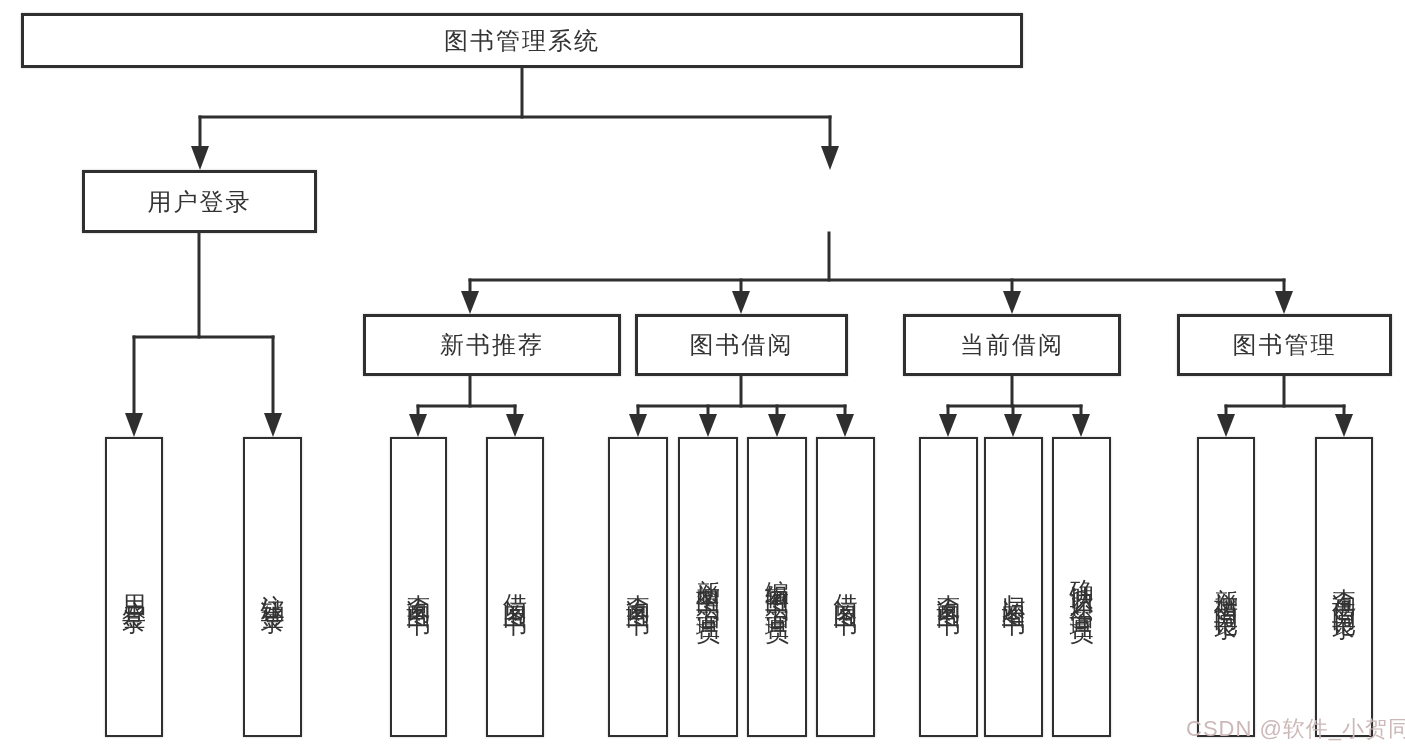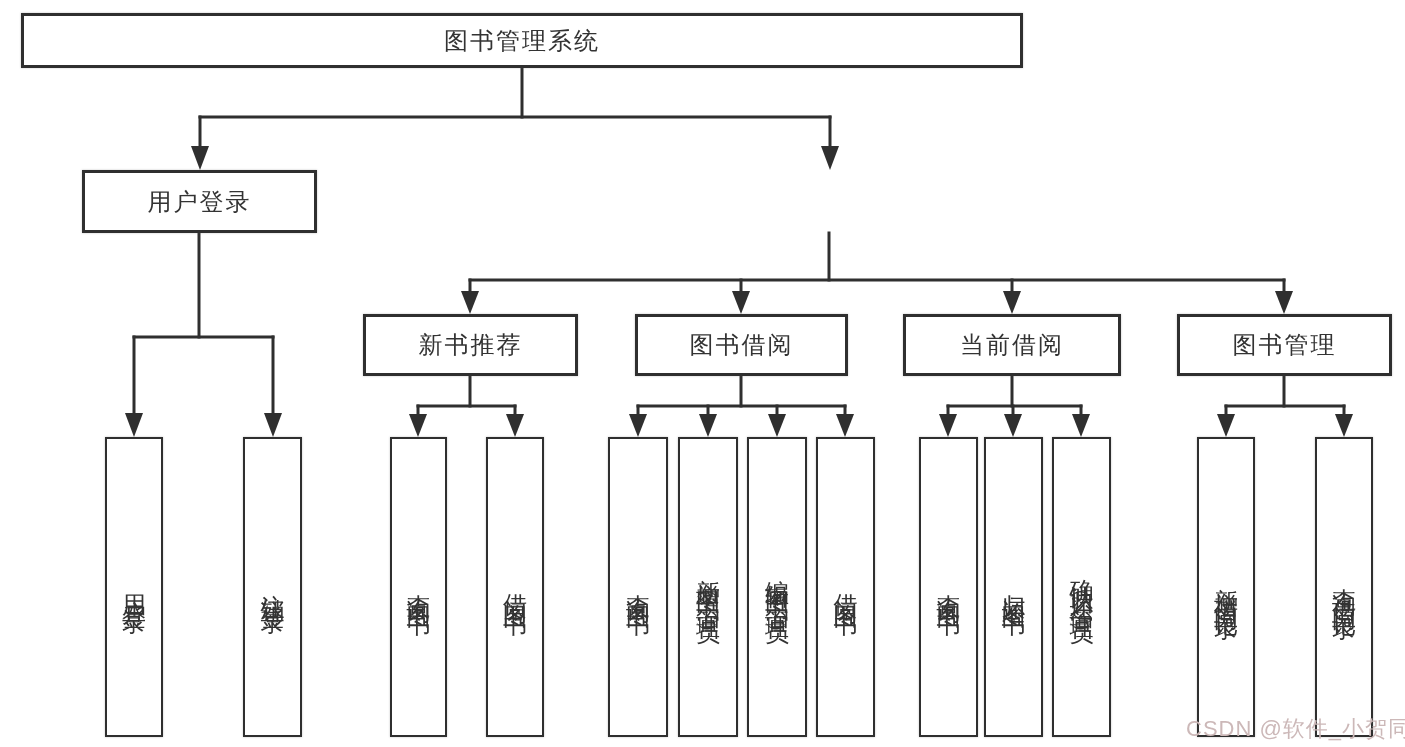--- a/index.html
+++ b/index.html
@@ -109,21 +109,21 @@
     <line x1="1226" y1="406" x2="1226" y2="416" fill="none"></line>
     <polygon points="1217,414 1235,414 1226,437" stroke="none"></polygon>
     <line x1="1344" y1="406" x2="1344" y2="416" fill="none"></line>
     <polygon points="1335,414 1353,414 1344,437" stroke="none"></polygon>
   </svg>
 
   <div class="node h" style="left:21px;top:13px;width:1002px;height:55px">图书管理系统</div>
 
   <div class="node h" style="left:82px;top:170px;width:235px;height:63px">用户登录</div>
 
-  <div class="node h" style="left:363px;top:314px;width:215px;height:62px">新书推荐</div>
+  <div class="node h" style="left:363px;top:314px;width:258px;height:62px">新书推荐</div>
   <div class="node h" style="left:903px;top:314px;width:218px;height:62px">当前借阅</div>
   <div class="node h" style="left:635px;top:314px;width:213px;height:62px">图书借阅</div>
   <div class="node h" style="left:1177px;top:314px;width:215px;height:62px">图书管理</div>
 
   <div class="node v" style="left:105px;top:437px;width:58px;height:300px">用户登录</div>
   <div class="node v" style="left:243px;top:437px;width:59px;height:300px">注销登录</div>
 
   <div class="node v" style="left:390px;top:437px;width:57px;height:300px">查询图书</div>
   <div class="node v" style="left:486px;top:437px;width:58px;height:300px">借阅图书</div>
 

